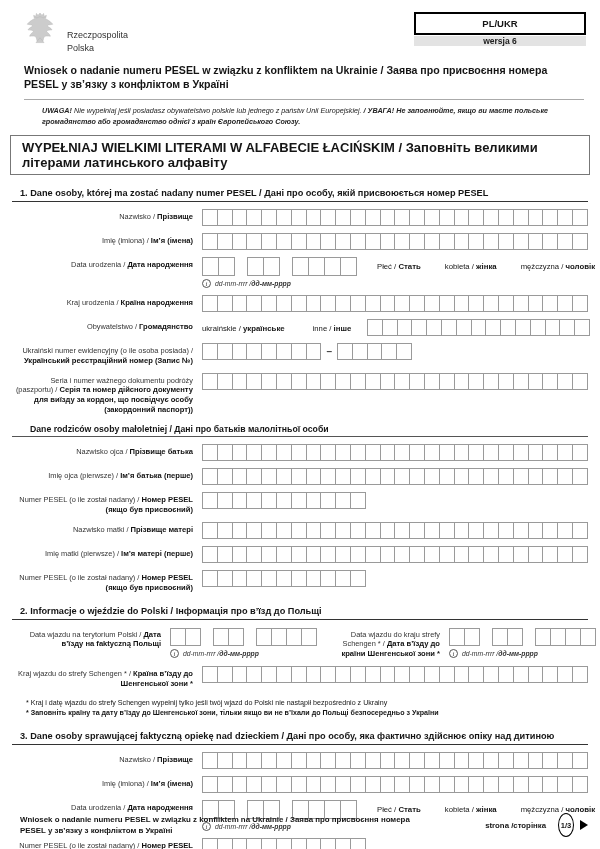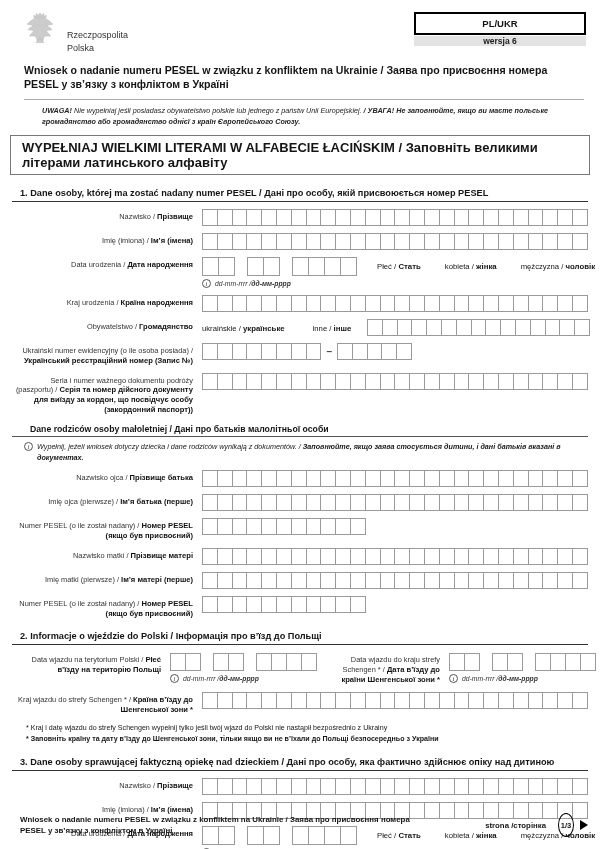--- a/index.html
+++ b/index.html
@@ -319,24 +319,20 @@
             <div class="cell"></div>
             <div class="cell"></div>
             <div class="cell"></div>
             <div class="cell"></div>
             <div class="cell"></div>
             <div class="cell"></div>
           </div>
         </div>
       </div>
       <div class="subheading"><span>Dane rodziców osoby małoletniej / </span><b>Дані про батьків малолітньої особи</b></div>
-      <div class="note">
-        <span class="info">i</span>
-        <span class="notetext"><span>Wypełnij, jeżeli wniosek dotyczy dziecka i dane rodziców wynikają z dokumentów. / </span><b>Заповнюйте, якщо заява стосується дитини, і дані батьків вказані в документах.</b></span>
-      </div>
       <div class="frow">
         <div class="flabel"><span>Nazwisko ojca / </span><b>Прізвище батька</b></div>
         <div class="finput">
           <div class="cells ">
             <div class="cell"></div>
             <div class="cell"></div>
             <div class="cell"></div>
             <div class="cell"></div>
             <div class="cell"></div>
             <div class="cell"></div>
@@ -494,21 +490,21 @@
             <div class="cell"></div>
             <div class="cell"></div>
             <div class="cell"></div>
             <div class="cell"></div>
           </div>
         </div>
       </div>
       <div class="section-heading">2. Informacje o wjeździe do Polski / Інформація про в’їзд до Польщі</div>
       <div class="pair">
         <div class="pairitem ">
-          <div class="flabel w160"><span>Data wjazdu na terytorium Polski / </span><b>Płeć в’їзду на територію Польщі</b></div>
+          <div class="flabel w160"><span>Data wjazdu na terytorium Polski / </span><b>Дата в’їзду на faktyczną Польщі</b></div>
           <div class="datewrap">
             <div class="dategroup">
               <div class="cells smdate">
                 <div class="cell"></div>
                 <div class="cell"></div>
               </div>
               <div class="cells smdate">
                 <div class="cell"></div>
                 <div class="cell"></div>
               </div>

